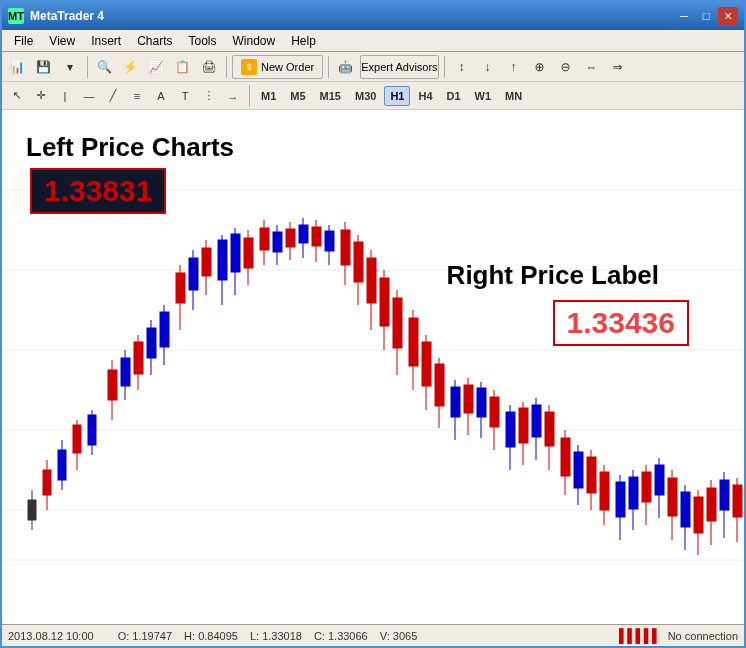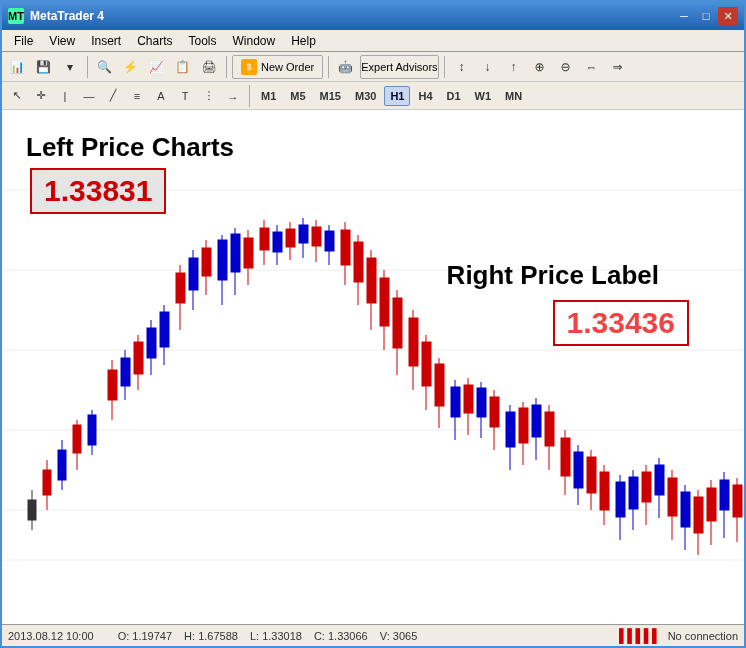--- a/index.html
+++ b/index.html
@@ -415,31 +415,31 @@
       <rect x="705" y="378" width="9" height="33" fill="#cc0000" stroke="#cc0000"></rect>
 
       <line x1="722" y1="362" x2="722" y2="428" stroke="#0000cc" stroke-width="1"></line>
       <rect x="718" y="370" width="9" height="30" fill="#0000cc" stroke="#0000cc"></rect>
 
       <line x1="735" y1="368" x2="735" y2="432" stroke="#cc0000" stroke-width="1"></line>
       <rect x="731" y="375" width="9" height="32" fill="#cc0000" stroke="#cc0000"></rect>
     </svg>
 
     <div class="left-price-label" style="position:absolute;top:22px;left:24px;font-size:26px;font-weight:bold;color:#000;z-index:10;">Left Price Charts</div>
-    <div class="left-price-box" style="position:absolute;top:58px;left:28px;border:2px solid #cc0000;padding:4px 12px;font-size:30px;font-weight:bold;color:#cc0000;background:#e5e5e5;z-index:10;">1.33831</div>
+    <div class="left-price-box" style="position:absolute;top:58px;left:28px;border:2px solid #cc0000;padding:4px 12px;font-size:30px;font-weight:bold;color:#cc0000;background:#0f172a;z-index:10;">1.33831</div>
 
     <div class="right-price-label" style="position:absolute;top:150px;right:85px;font-size:26px;font-weight:bold;color:#000;z-index:10;">Right Price Label</div>
     <div class="right-price-box" style="position:absolute;top:190px;right:55px;border:2px solid #cc0000;padding:4px 12px;font-size:30px;font-weight:bold;color:#ef4444;background:white;z-index:10;">1.33436</div>
   </div>
 
   <div class="status-bar">
     <span class="status-item">2013.08.12 10:00</span>
     <span class="status-sep"> </span>
     <span class="status-item">O: 1.19747</span>
-    <span class="status-item">H: 1.67588</span>
+    <span class="status-item">H: 0.84095</span>
     <span class="status-item">L: 1.33018</span>
     <span class="status-item">C: 1.33066</span>
     <span class="status-item">V: 3065</span>
     <span style="flex:1"></span>
     <span class="signal-bars">▐▐▐▐▐</span>
     <span class="no-connection">No connection</span>
   </div>
 </div>
 
 </body></html>

